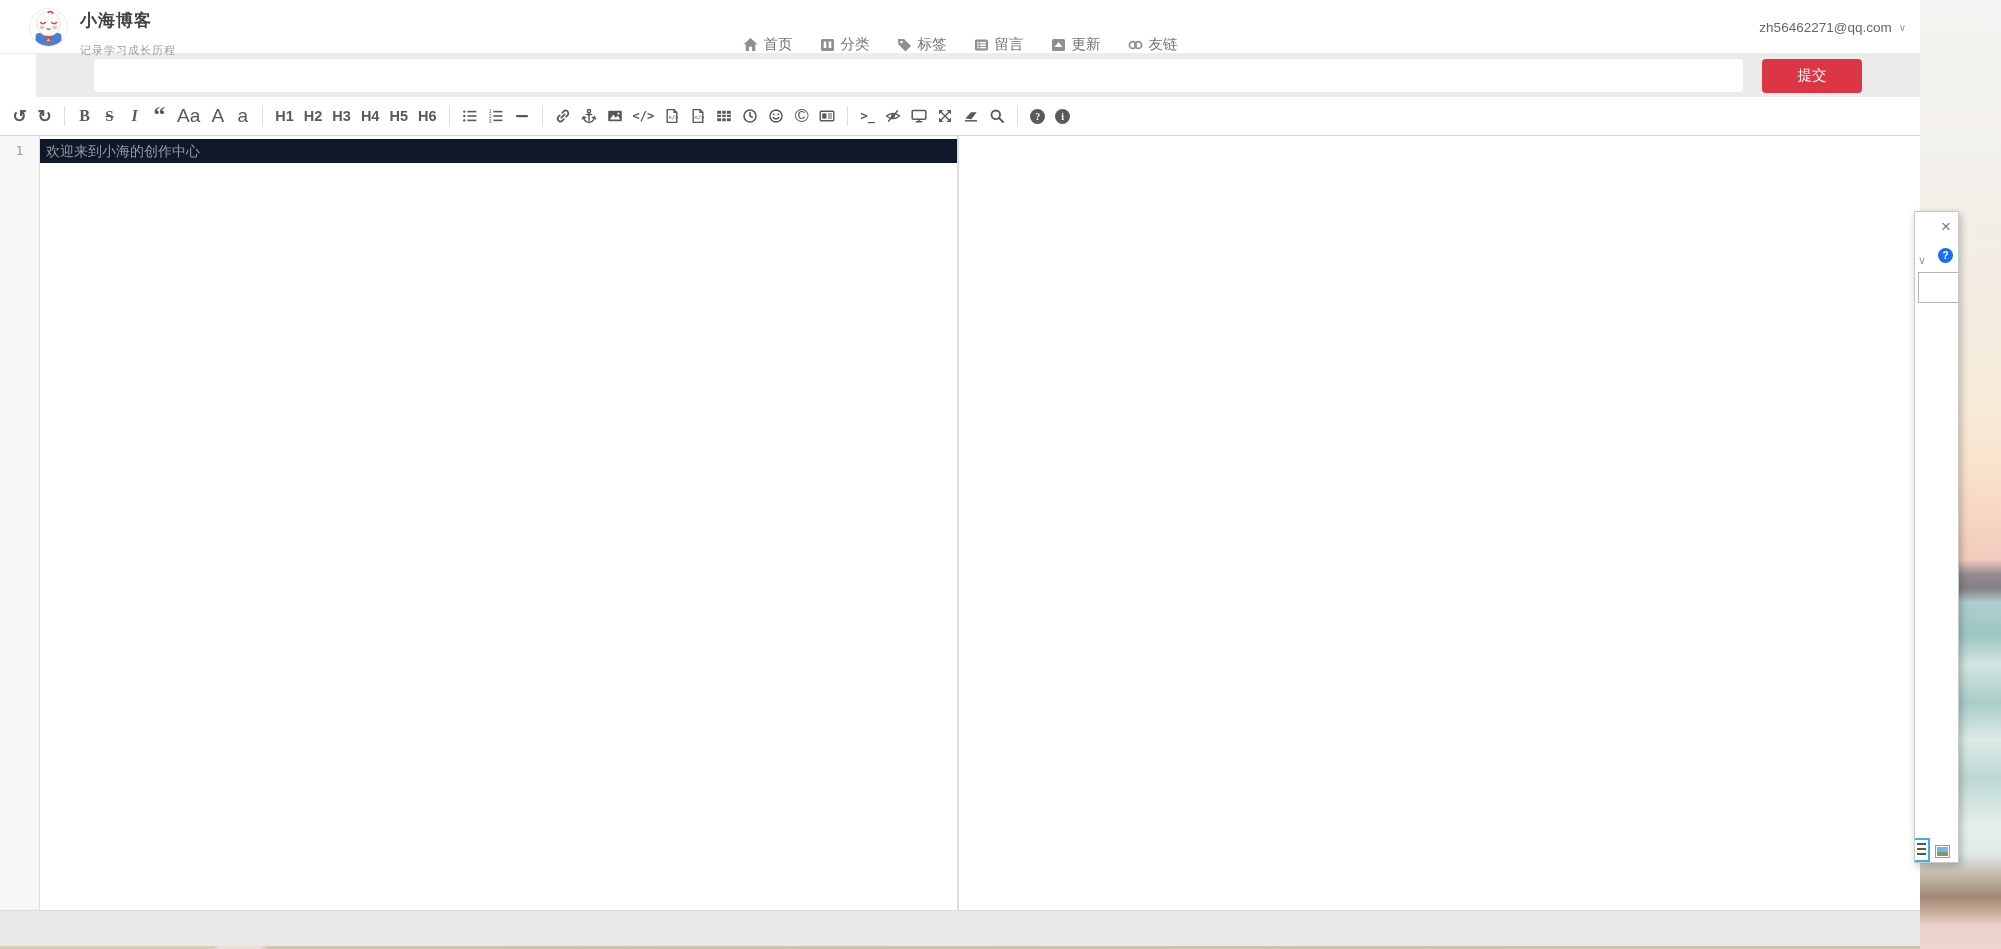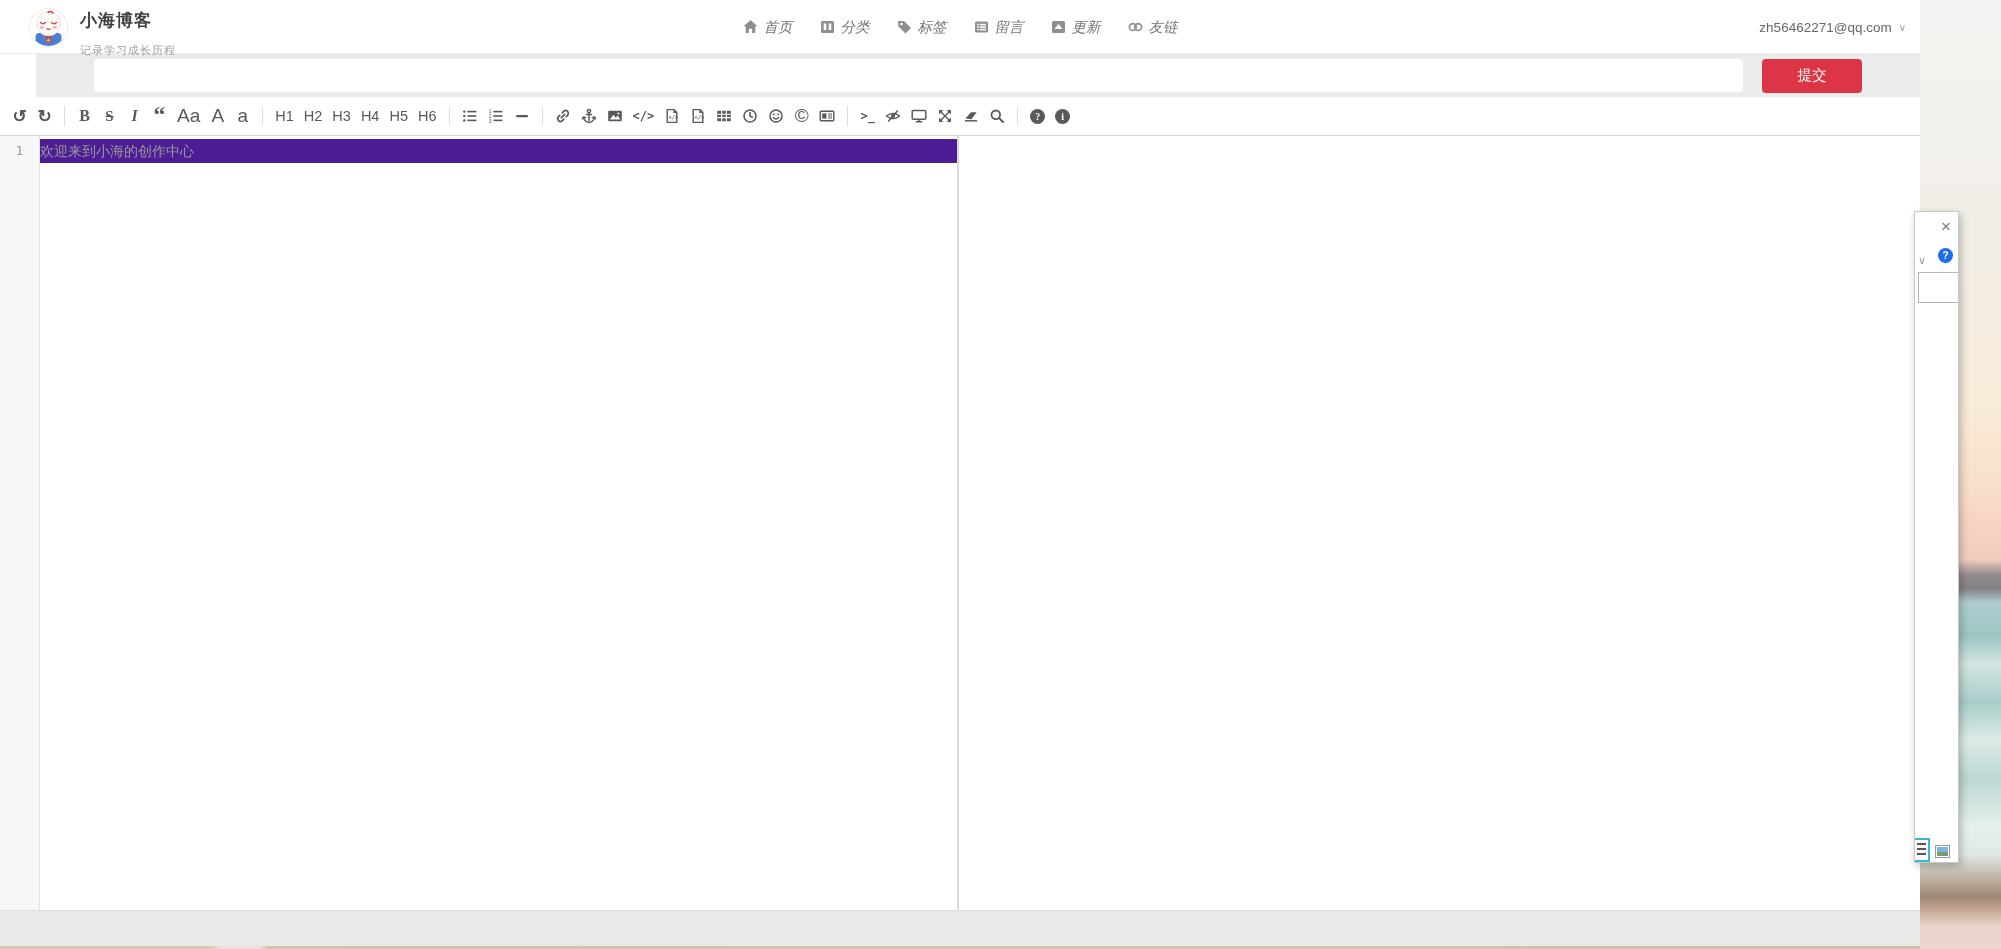--- a/index.html
+++ b/index.html
@@ -25,21 +25,21 @@
 
   
   .app { position:absolute; left:0; top:0; width:1920px; height:949px; background:#fff; }
 
   
   .header { position:relative; height:54px; background:#fff; border-bottom:1px solid #ededed; }
   .brand { position:absolute; left:30px; top:9px; display:flex; gap:13px; }
   .avatar { width:37px; height:37px; border-radius:50%; overflow:hidden; background:#fff; box-shadow:0 0 0 1px #eee; }
   .site-title { font-size:17px; font-weight:bold; color:#3f3f3f; letter-spacing:1px; }
   .site-subtitle { font-size:11px; color:#9b9b9b; margin-top:11px; letter-spacing:1px; }
-  .nav { position:absolute; left:50%; top:0; transform:translateX(-50%); height:54px; display:flex; align-items:center; gap:27px; white-space:nowrap;font-style:italic; }
+  .nav { position:absolute; left:50%; top:0; transform:translateX(-50%); height:54px; display:flex; align-items:flex-end; gap:27px; white-space:nowrap; }
   .nav-item { display:flex; align-items:center; gap:5px; color:#757575; font-size:14.5px; cursor:pointer; text-decoration:none; }
   .nav-item svg { display:block; }
   .user-box { position:absolute; right:14px; top:0; height:54px; display:flex; align-items:center; gap:7px; color:#666; font-size:13.5px; cursor:pointer; }
   .caret { color:#999; font-size:10px; }
 
   
   .title-band { height:43px; background:#ebebeb; display:flex; align-items:center; padding:0 58px;margin-left:36px; }
   .title-input { flex:1; height:33px; border:none; outline:none; border-radius:4px; background:#fff; padding:0 12px; font-size:14px; color:#333; }
   .submit-btn { width:100px; height:34px; margin-left:19px; background:#dc3545; color:#fff; border:none; border-radius:4px; font-size:14.5px; cursor:pointer; }
 
@@ -48,33 +48,33 @@
   .tb-btn { min-width:23px; height:29px; padding:0 4px; margin:0 1px; display:flex; align-items:center; justify-content:center;
             color:#595959; border-radius:3px; cursor:pointer; font-size:15px; }
   .tb-btn svg { display:block; }
   .tb-divider { width:1px; height:20px; background:#ddd; margin:0 7px; flex:0 0 auto; }
   .tb-text { font-family:"Liberation Serif", serif; font-weight:bold; }
   [data-name="bold-icon"] .tb-text { font-size:16px; }
   [data-name="strikethrough-icon"] .tb-text { text-decoration:line-through; font-size:15px; }
   [data-name="italic-icon"] .tb-text { font-style:italic; font-size:16px; }
   [data-name="quote-icon"] .tb-text { font-size:24px; line-height:10px; height:14px; }
   .tb-sans { font-family:"Liberation Sans", sans-serif; font-weight:normal; font-size:19px; }
-  .tb-h { font-weight:normal; font-size:14.5px; font-family:"Liberation Sans", sans-serif; }
+  .tb-h { font-weight:bold; font-size:14.5px; font-family:"Liberation Sans", sans-serif; }
   .tb-mono { font-family:"DejaVu Sans Mono", monospace; font-weight:bold; font-size:12px; }
   .tb-glyph { font-size:17px; font-weight:bold; }
   .tb-badge { width:15px; height:15px; border-radius:50%; background:#595959; color:#fff; font-size:10px; font-weight:bold;
               display:flex; align-items:center; justify-content:center; font-family:"Liberation Serif", serif; }
 
   
   .editor-wrap { height:775px; display:flex; border-bottom:1px solid #ddd; background:#fff; }
   .gutter { width:40px; background:#f7f7f7; border-right:1px solid #e0e0e0; padding-top:3px; text-align:center;
             font-family:"DejaVu Sans Mono", monospace; font-size:13px; color:#999; }
   .gutter .ln { height:24px; line-height:24px; }
   .code-pane { width:919px; border-right:2px solid #dcdcdc; padding-top:3px; cursor:text; }
-  .code-line.active { height:24px; line-height:24px; background:#4c1d95; 
+  .code-line.active { height:24px; line-height:24px; background:#0f172a; padding-left:6px;
                       font-family:"DejaVu Sans Mono", monospace; font-size:14px; color:#999; }
   .preview-pane { flex:1; background:#fff; }
 
   
   .page-footer { height:35px; background:#e9e9e8; }
   .ground-strip { height:3px; background:linear-gradient(90deg,#d8cab6 0%,#d8cab6 11%,#f0ded8 11.5%,#f0ded8 13.5%,#d3c4b0 14%,#cfc0ac 100%); }
 
   
   .overlay-panel { position:absolute; left:1914px; top:211px; width:45px; height:652px; background:#fff;
                    border:1px solid #c8c8c8; box-shadow:2px 3px 8px rgba(0,0,0,.25); z-index:6; overflow:hidden; }

